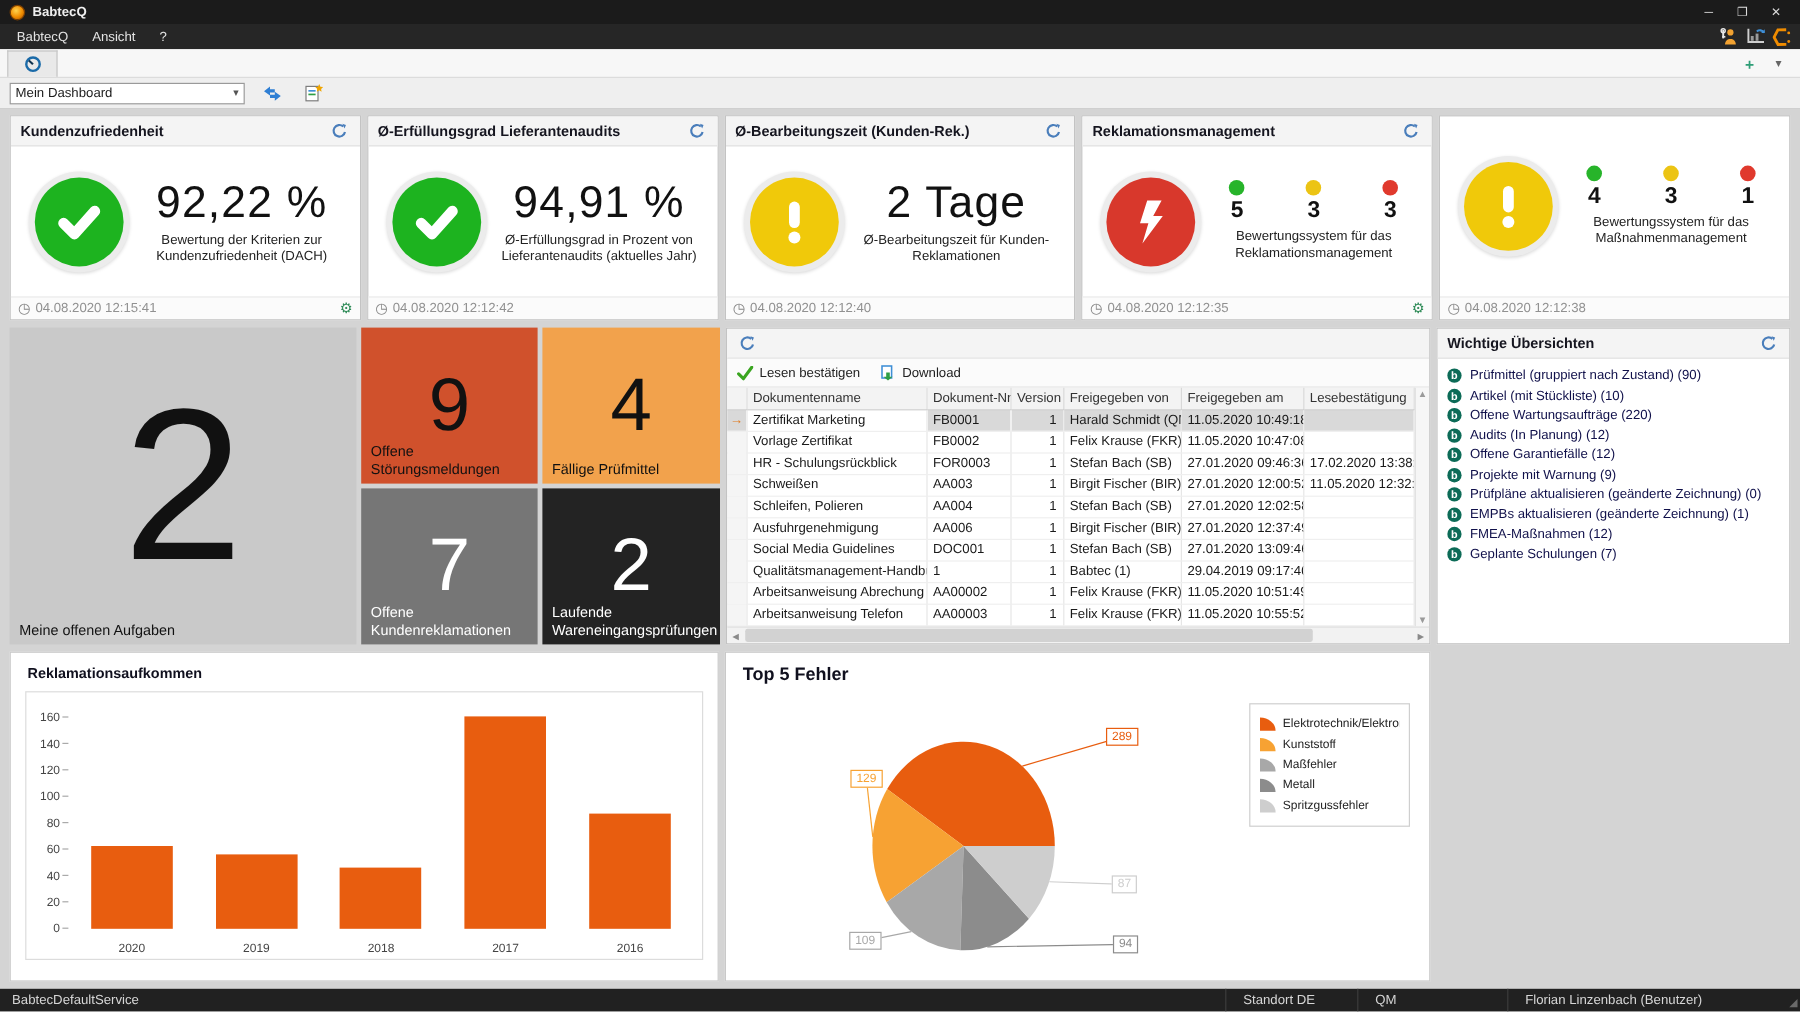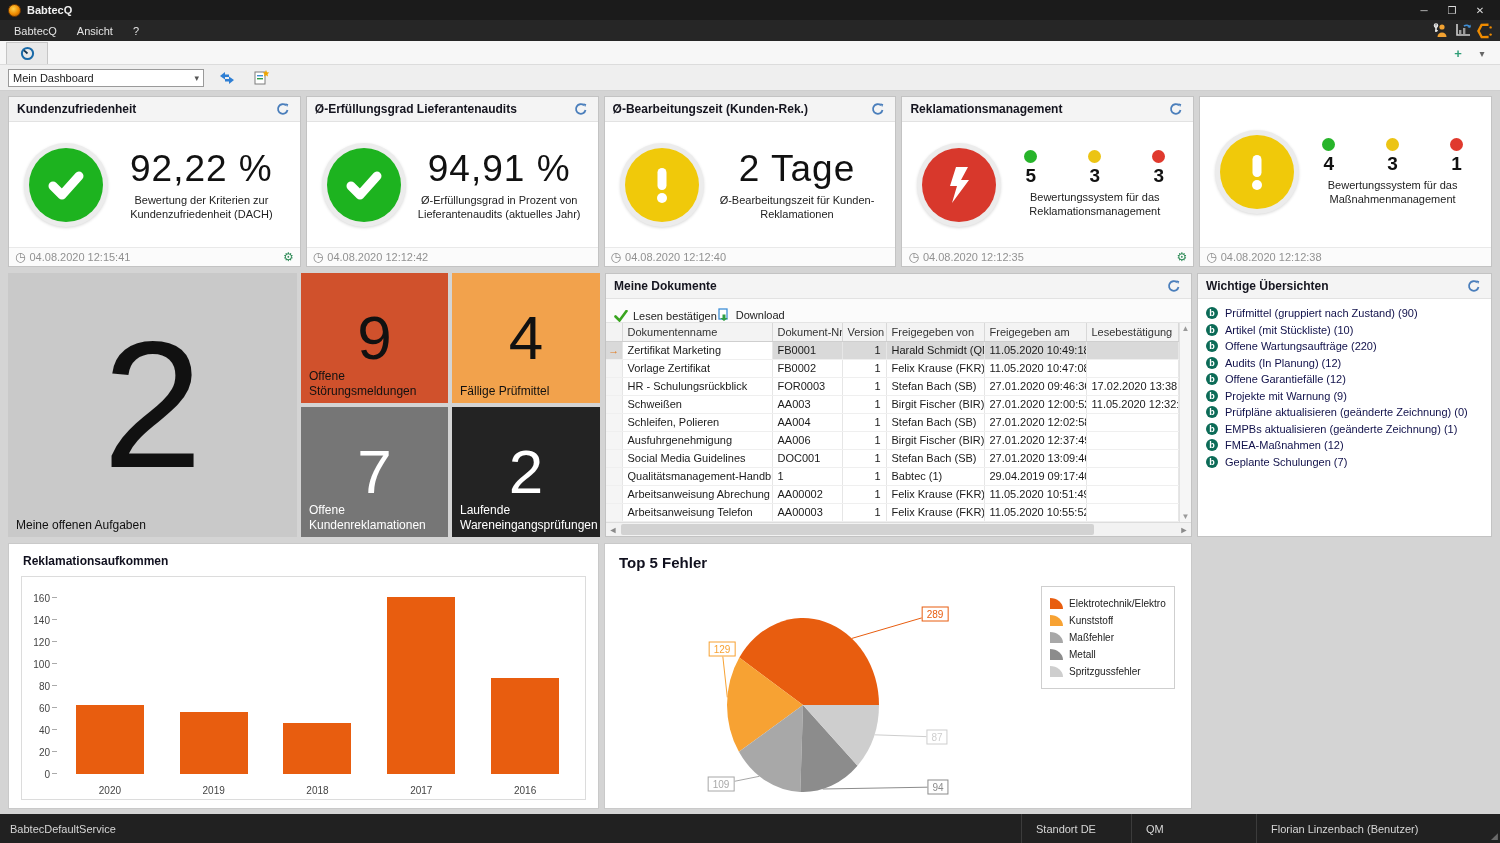--- a/index.html
+++ b/index.html
@@ -63,21 +63,21 @@
 
   
   .tile-grid { display:grid; grid-template-columns:289px 147px 1fr; grid-template-rows:130px 1fr; gap:4px; }
   .tile { position:relative; display:flex; align-items:center; justify-content:center; }
   .tile-big { grid-row:1 / span 2; }
   .tile-num-big { font-size:180px; line-height:1; }
   .tile-num { font-size:62px; line-height:1; }
   .tile-label { position:absolute; left:8px; bottom:5px; font-size:12px; line-height:1.2; }
 
   
-  .doc-actionbar { height:24px; background:#fbfbfb; border-bottom:1px solid #e4e4e4; display:flex; align-items:flex-end; gap:0; padding:0 8px; flex:0 0 auto; }
+  .doc-actionbar { height:24px; background:#fbfbfb; border-bottom:1px solid #e4e4e4; display:flex; align-items:center; gap:16px; padding:0 8px; flex:0 0 auto; }
   .doc-action { display:flex; align-items:center; gap:5px; font-size:11px; color:#222; }
   .doc-table-wrap { flex:1; overflow:hidden; position:relative; display:flex; }
   table.doc-table { border-collapse:collapse; table-layout:fixed; width:572px; flex:0 0 auto; }
   .doc-table th { background:#f3f3f3; border-right:1px solid #d8d8d8; border-bottom:1px solid #cfcfcf;
     font-weight:normal; text-align:left; padding:2px 5px; height:18px; color:#333; white-space:nowrap; overflow:hidden; }
   .doc-table td { border-right:1px solid #e6e6e6; border-bottom:1px solid #efefef; padding:1px 5px; height:15px;
     white-space:nowrap; overflow:hidden; color:#1a1a1a; }
   .doc-table td.num { text-align:right; }
   .doc-table tr.selected td { background:#d9d9d9; }
   .doc-table tr.selected td.focus-cell { background:#fff; }
@@ -114,21 +114,21 @@
   .legend { position:absolute; right:16px; top:42px; width:134px; border:1px solid #cfcfcf; background:#fff; padding:8px 8px; }
   .legend-row { display:flex; align-items:center; gap:6px; height:17px; }
   .legend-swatch { width:13px; height:11px; border-radius:0 100% 0 0; flex:0 0 auto; }
   .legend-row span.lt { font-size:10px; color:#222; white-space:nowrap; overflow:hidden; }
 
   .info-panel { background:#fff; border:1px solid #c9c9c9; padding:10px 14px; }
   .info-title { font-weight:bold; font-size:16px; color:#10101e; margin-bottom:14px; }
   .info-line { font-size:12px; color:#222; margin-bottom:16px; }
 
   
-  .statusbar { height:29px; background:#212121; color:#d6d6d6; display:flex; align-items:center; flex:0 0 auto; font-size:11px; }
+  .statusbar { height:19px; background:#212121; color:#d6d6d6; display:flex; align-items:center; flex:0 0 auto; font-size:11px; }
   .sb-left { padding:0 10px; flex:1; }
   .sb-cell { border-left:1px solid #3c3c3c; height:100%; display:flex; align-items:center; padding:0 14px; }
   .sb-cell.loc { width:110px; } .sb-cell.role { width:125px; } .sb-cell.user { width:230px; }
   .sb-grip { width:14px; height:100%; display:flex; align-items:flex-end; justify-content:flex-end; padding:2px; color:#6a6a6a; font-size:9px; }
 
   svg { display:block; }
 </style>
 </head>
 <body>
 
@@ -389,21 +389,20 @@
         <span class="tile-label" style="color:#fff">Offene Kundenreklamationen</span>
       </div>
       <div class="tile" style="background:#232323">
         <span class="tile-num" style="color:#fff">2</span>
         <span class="tile-label" style="color:#fff; width:120px">Laufende Wareneingangsprüfungen</span>
       </div>
     </div>
 
     <div class="card">
       <div class="card-header">
-        <span class="card-title">Meine Dokumente</span>
         <span class="refresh-btn">
             <svg width="14" height="14" viewBox="0 0 14 14">
               <path d="M11.5 8A4.8 4.8 0 1 1 10 3.4" fill="none" stroke="#4a7ebb" stroke-width="1.8"></path>
               <path d="M9.3 1.2l3 1-1.2 2.8z" fill="#4a7ebb"></path>
             </svg>
           </span>
       </div>
       <div class="doc-actionbar">
         <span class="doc-action">
           <svg width="14" height="12" viewBox="0 0 14 12">

